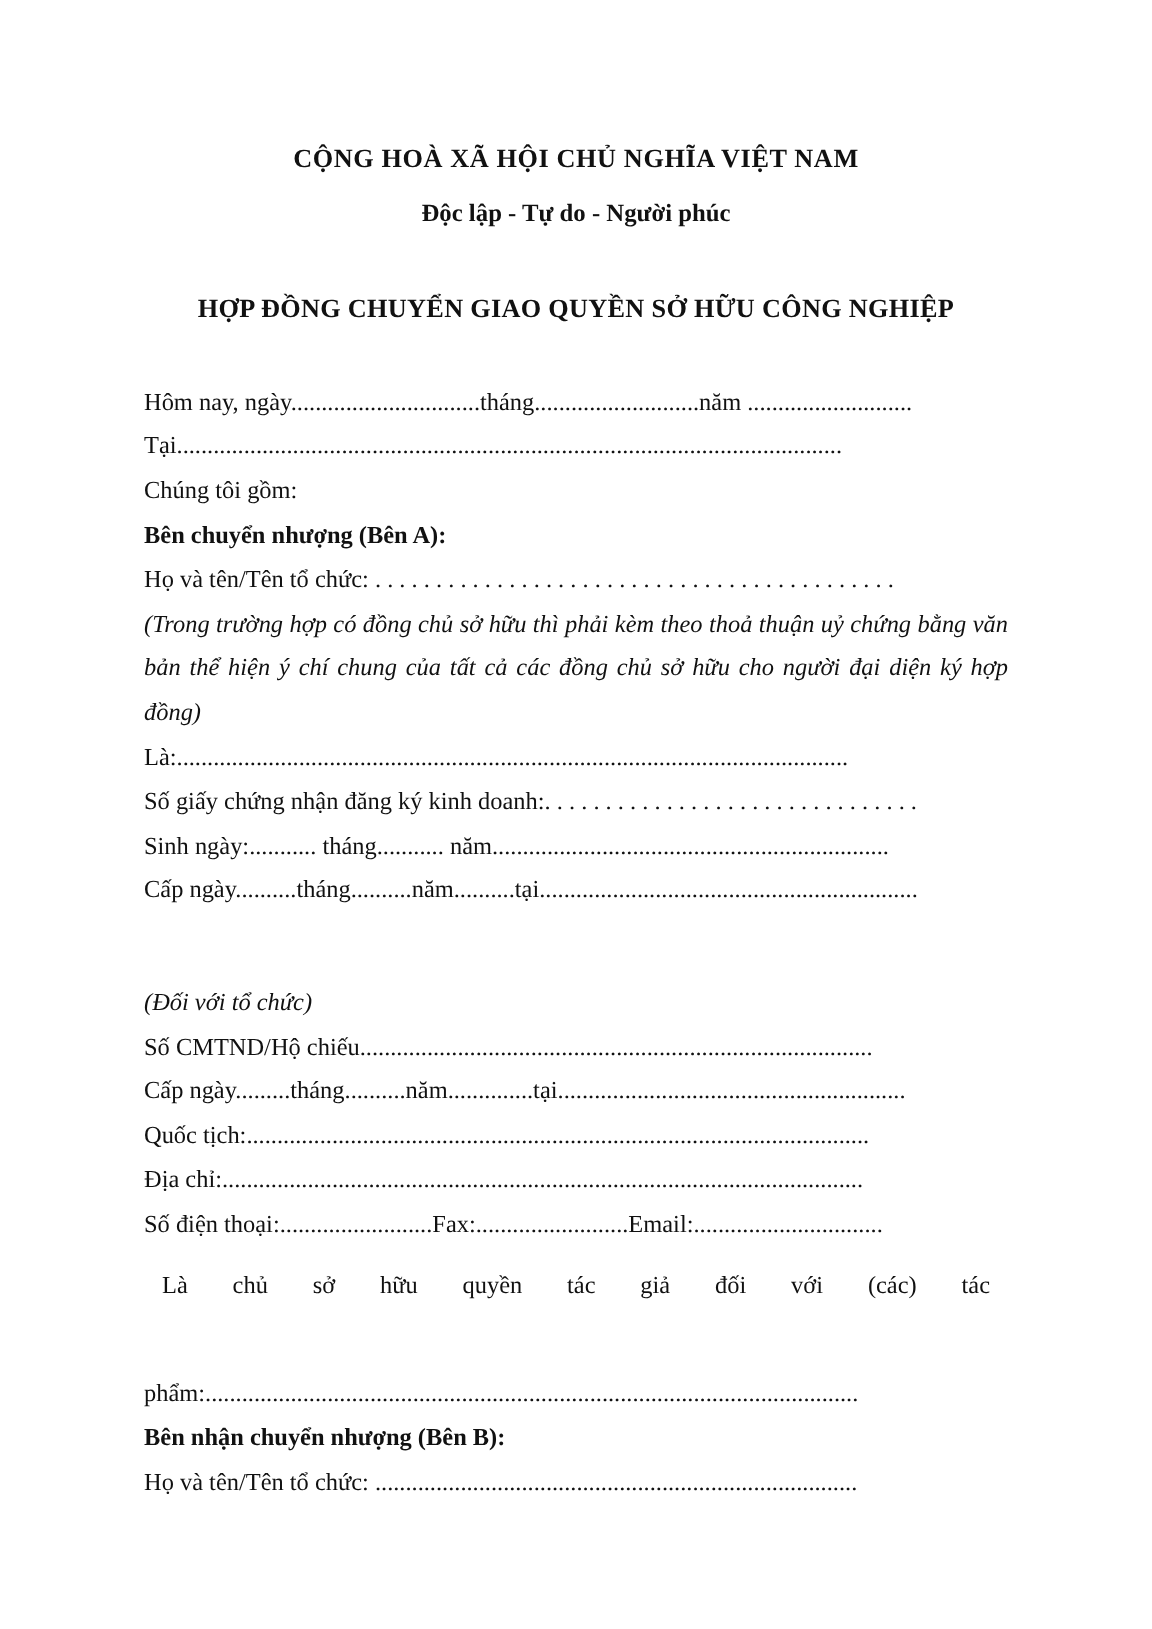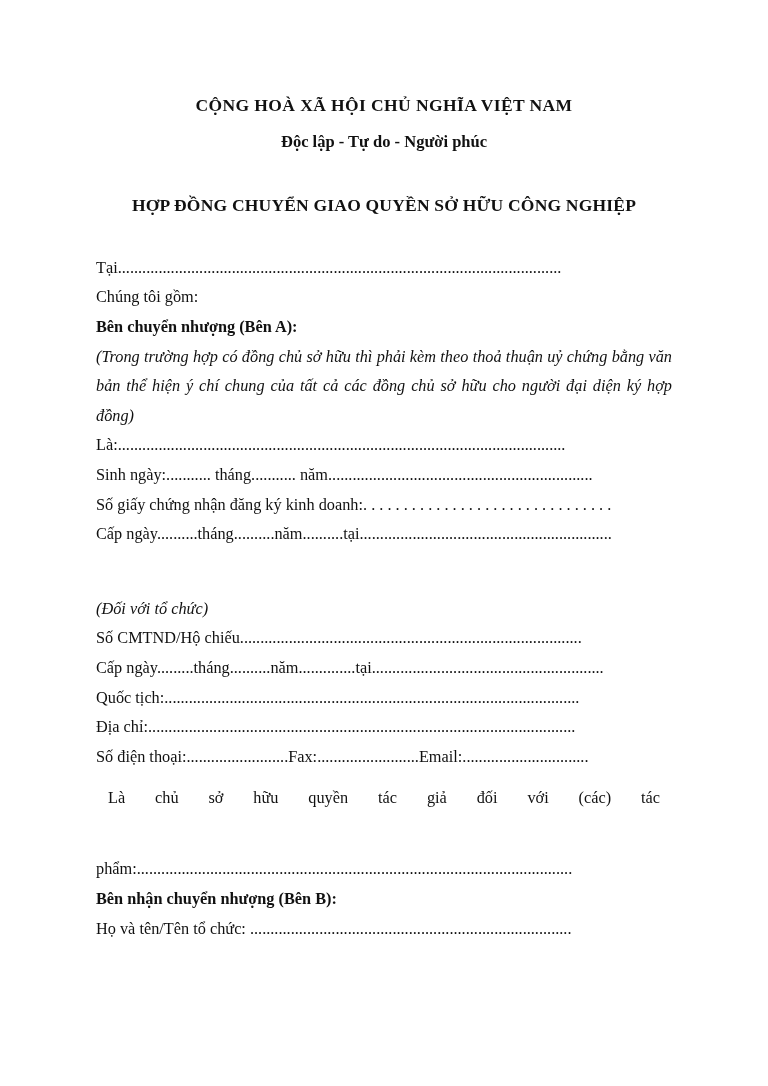--- a/index.html
+++ b/index.html
@@ -98,36 +98,38 @@
 
     <div class="hdr-block">
       <p class="national-title">CỘNG HOÀ XÃ HỘI CHỦ NGHĨA VIỆT NAM</p>
       <p class="national-motto">Độc lập - Tự do - Người phúc</p>
     </div>
 
     <p class="contract-title">HỢP ĐỒNG CHUYỂN GIAO QUYỀN SỞ HỮU CÔNG NGHIỆP</p>
 
     <div class="body-block">
 
+      <p class="ln">Hôm nay, ngày...............................tháng...........................năm ...........................</p>
 
       <p class="ln">Tại.............................................................................................................</p>
 
       <p class="ln">Chúng tôi gồm:</p>
 
       <p class="ln bold">Bên chuyển nhượng (Bên A):</p>
 
+      <p class="ln">Họ và tên/Tên tổ chức: . . . . . . . . . . . . . . . . . . . . . . . . . . . . . . . . . . . . . . . . . . .</p>
 
       <p class="para">(Trong trường hợp có đồng chủ sở hữu thì phải kèm theo thoả thuận uỷ chứng bằng văn bản thể hiện ý chí chung của tất cả các đồng chủ sở hữu cho người đại diện ký hợp đồng)</p>
 
       <p class="ln">Là:..............................................................................................................</p>
 
 
+      <p class="ln">Số giấy chứng nhận đăng ký kinh doanh:. . . . . . . . . . . . . . . . . . . . . . . . . . . . . . .</p>
+
       <p class="ln">Sinh ngày:........... tháng........... năm.................................................................</p>
-
-      <p class="ln">Số giấy chứng nhận đăng ký kinh doanh:. . . . . . . . . . . . . . . . . . . . . . . . . . . . . . .</p>
 
       <p class="ln">Cấp ngày..........tháng..........năm..........tại..............................................................</p>
 
       <p class="ln ital">(Đối với tổ chức)</p>
 
       <p class="ln">Số CMTND/Hộ chiếu....................................................................................</p>
 
       <p class="ln">Cấp ngày.........tháng..........năm..............tại.........................................................</p>
 
       <p class="ln">Quốc tịch:......................................................................................................</p>

